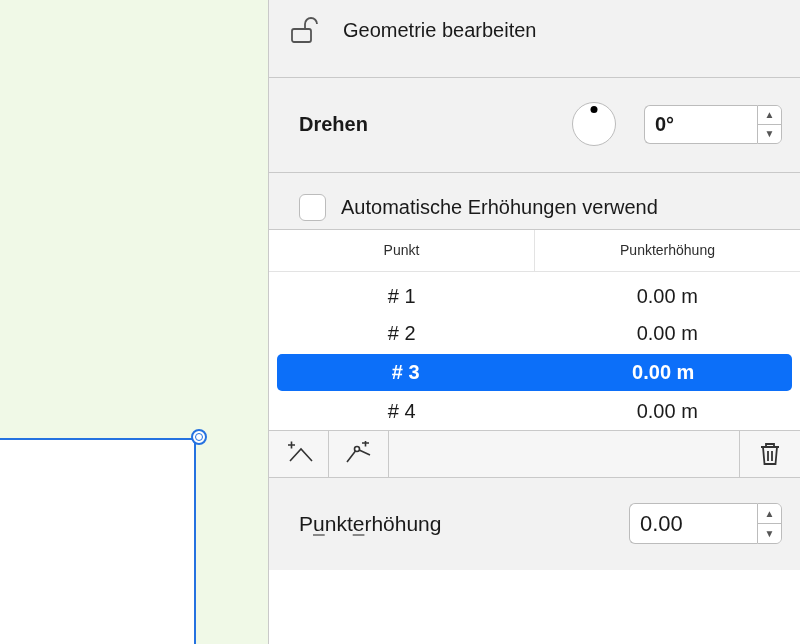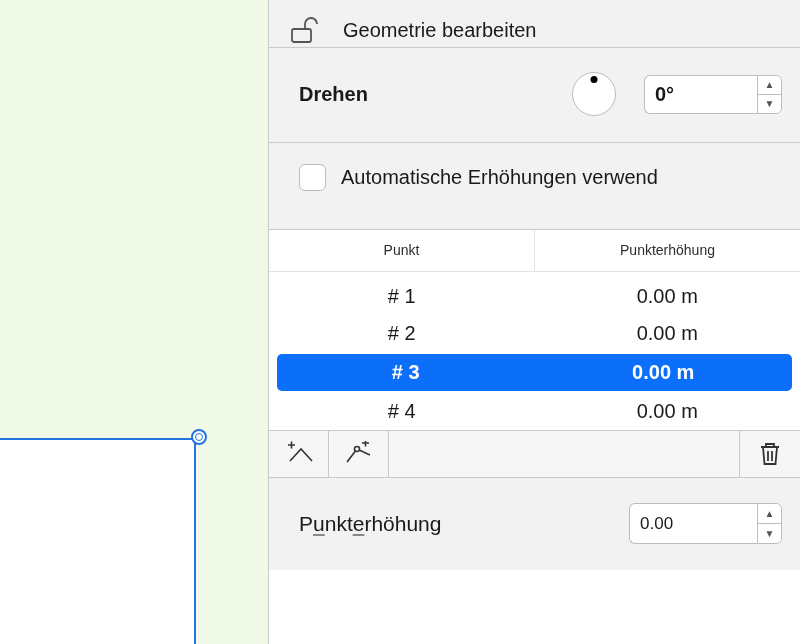--- a/index.html
+++ b/index.html
@@ -4,30 +4,30 @@
 <style>
 *{box-sizing:border-box;margin:0;padding:0}
 html,body{width:800px;height:644px;overflow:hidden;font-family:-apple-system,BlinkMacSystemFont,"Segoe UI",Arial,sans-serif;font-size:20px;color:#1a1a1a;background:#fff}
 .root{display:flex;width:800px;height:644px}
 .canvas{width:268px;height:644px;background:#f0f9e7;position:relative;flex:none}
 .shape{position:absolute;left:-70px;top:438px;border:2px solid #2572e0;border-bottom:none;border-left:none;width:266px;height:210px;background:#fff}
 .handle{position:absolute;left:190.5px;top:429px;width:16px;height:16px;border:2px solid #2572e0;border-radius:50%;background:#fff}
 .handle::after{content:"";position:absolute;inset:2px;border:1px solid #2572e0;border-radius:50%}
 .panel{flex:1;background:#fff;border-left:1px solid #c9c9c9;display:flex;flex-direction:column}
 .sec{border-bottom:1px solid #c9c9c9}
-.sec-hdr{display:flex;align-items:center;padding:17px 22px 4px;background:#f2f2f2;gap:22px}
+.sec-hdr{display:flex;align-items:center;padding:17px 22px 34px;background:#f2f2f2;gap:22px}
 .sec-rot{display:flex;align-items:center;padding:24px 18px 26px 30px;background:#f2f2f2;font-weight:600;gap:28px}
-.sec-auto{display:flex;align-items:center;padding:21px 18px 38px 30px;background:#f2f2f2;gap:15px}
+.sec-auto{display:flex;align-items:center;padding:21px 18px 8px 30px;background:#f2f2f2;gap:15px}
 .check{width:27px;height:27px;border:1px solid #bcbcbc;border-radius:6px;background:#fff;flex:none}
 .spacer{flex:1}
 .dial{width:44px;height:44px;border:1px solid #bcbcbc;border-radius:50%;background:#fff;position:relative;flex:none}
 .dot{position:absolute;top:3px;left:50%;transform:translateX(-50%);width:7px;height:7px;background:#000;border-radius:50%}
 .inp-wrap{display:flex;align-items:stretch}
 .inp{width:113px;height:39px;border:1px solid #bcbcbc;border-radius:6px;background:#fff;padding:0 10px;font-size:20px;line-height:37px;border-top-right-radius:0;border-bottom-right-radius:0;border-right:none}
-.inp2{width:128px;height:41px;border:1px solid #bcbcbc;border-radius:6px;background:#fff;padding:0 10px;font-size:17px;line-height:39px;border-top-right-radius:0;border-bottom-right-radius:0;border-right:none}
+.inp2{width:128px;height:41px;border:1px solid #bcbcbc;border-radius:6px;background:#fff;padding:0 10px;font-size:22px;line-height:39px;border-top-right-radius:0;border-bottom-right-radius:0;border-right:none}
 .stepper{width:25px;display:flex;flex-direction:column;border:1px solid #bcbcbc;border-left:1px solid #bcbcbc;border-radius:0 6px 6px 0;overflow:hidden}
 .step{flex:1;background:#fff;display:flex;align-items:center;justify-content:center;cursor:pointer;font-size:10px;color:#555}
 .step:first-child{border-bottom:1px solid #bcbcbc}
 .tbl-h{display:flex;background:#fff;border-bottom:1px solid #e3e3e3}
 .th{flex:1;padding:12px 0 13px;text-align:center;font-size:14px;color:#2d2d2d}
 .th:first-child{border-right:1px solid #e3e3e3}
 .rows{background:#fff;padding-top:6px}
 .row{display:flex;height:37px;align-items:center}
 .row.sel{background:#0c6ff9;color:#fff;font-weight:600;border-radius:5px;margin:2px 8px}
 .cell{flex:1;text-align:center;font-size:20px}

